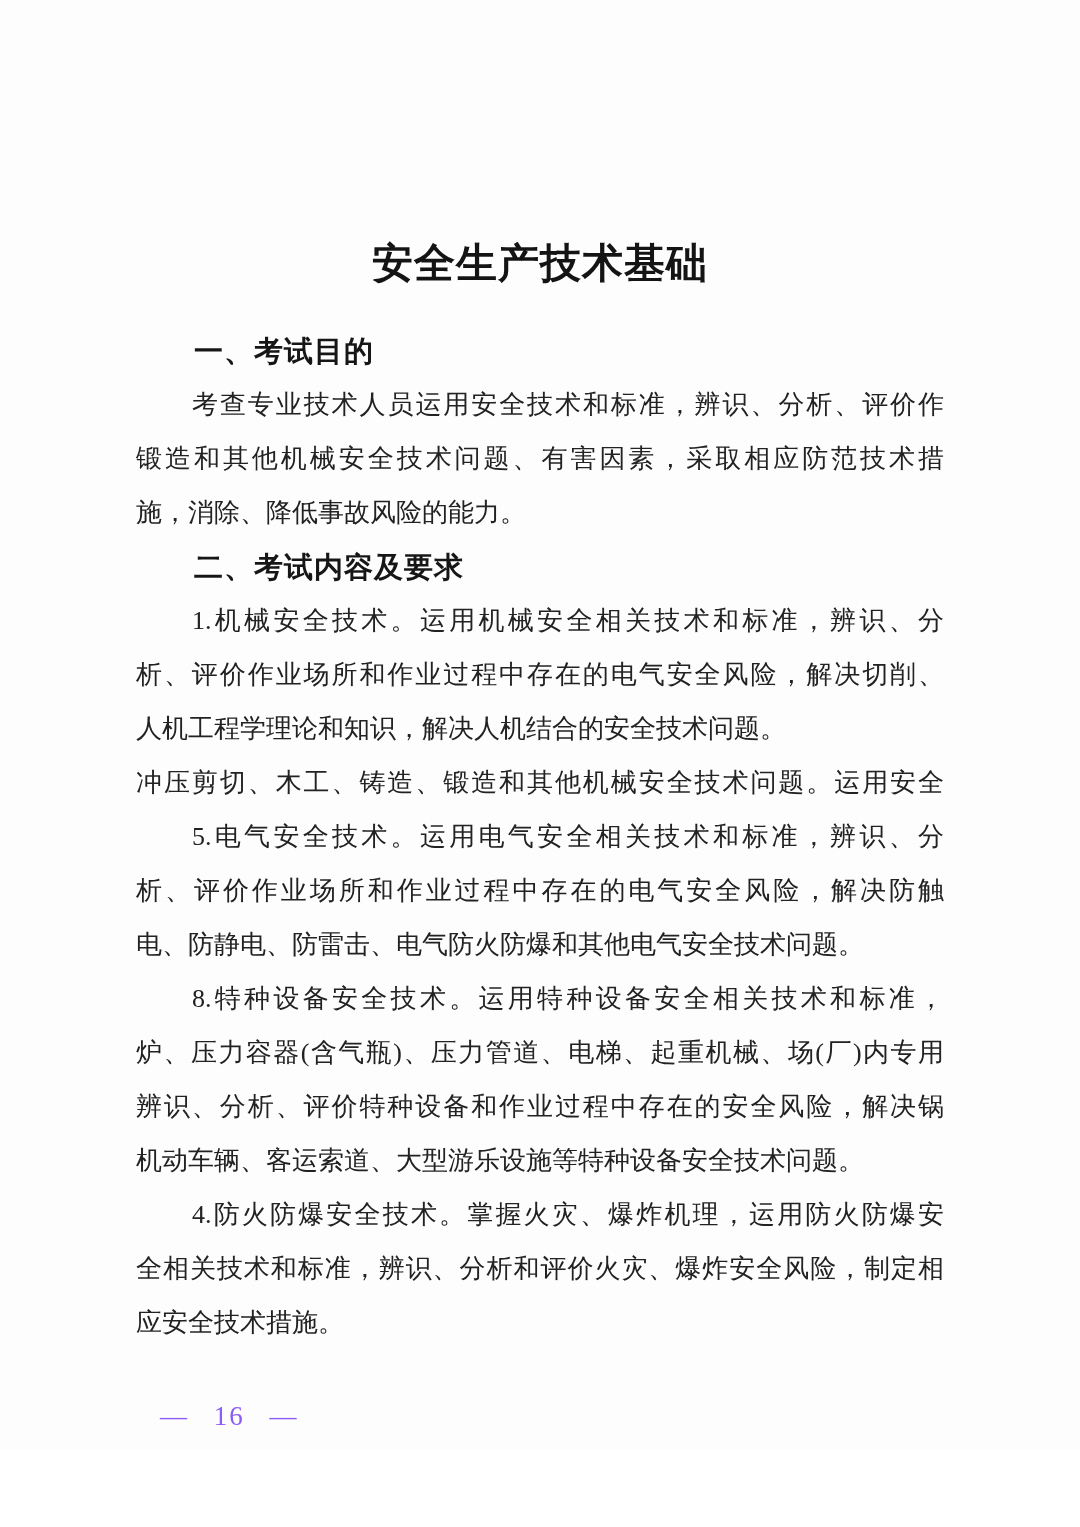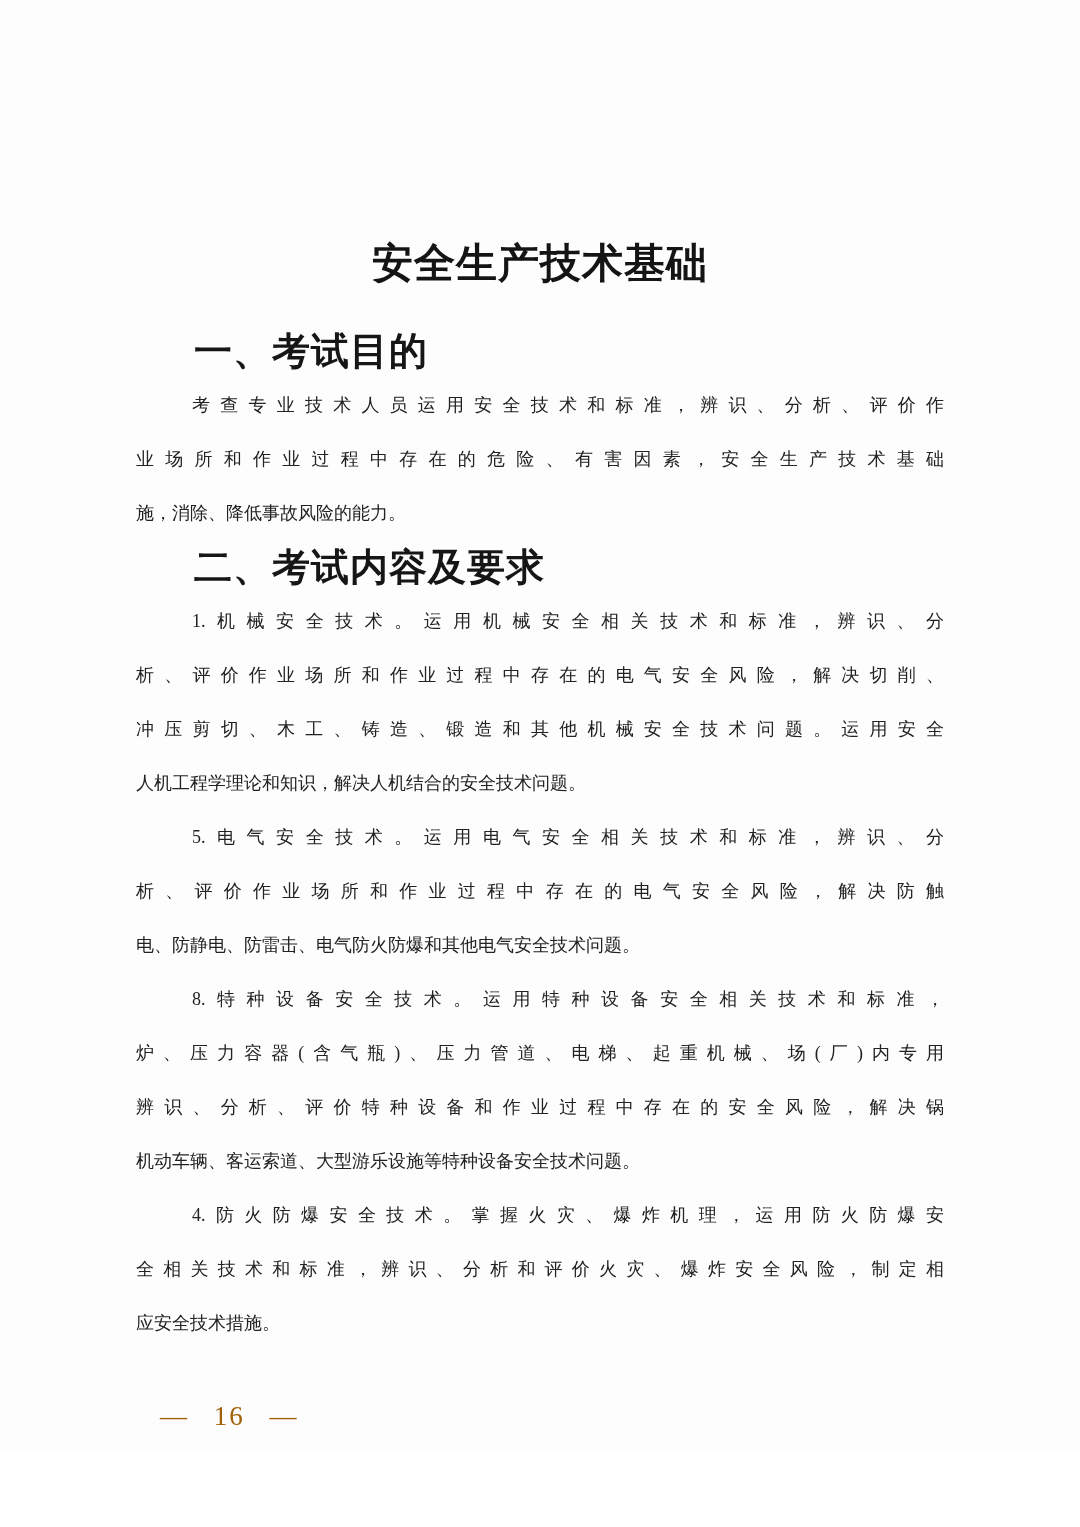--- a/index.html
+++ b/index.html
@@ -23,62 +23,62 @@
     color: #141414;
     letter-spacing: 1px;
   }
   .content {
     margin-top: 39px;
     padding: 0 136px;
   }
   .h-line {
     font-family: "Liberation Sans", "DejaVu Sans", sans-serif;
     font-weight: 700;
-    font-size: 38px;
+    font-size: 29px;
     line-height: 54px;
     padding-left: 58px;
     color: #161616;
     letter-spacing: 1px;
   }
   .line {
-    font-size: 18px;
+    font-size: 26px;
     line-height: 54px;
     color: #222222;
     text-align: left;
   }
   .line.indent { padding-left: 56px; }
   .line.fill {
     text-align: justify;
     text-align-last: justify;
     text-justify: inter-character;
   }
   .pagenum {
     margin-left: 24px;
     font-size: 27px;
     line-height: 54px;
-    color: #a16207;
+    color: #8b5cf6;
     word-spacing: 16px;
     letter-spacing: 2px;
   }
 </style>
 </head>
 <body>
 
 <div class="page" style="background: rgb(253, 253, 253); color: rgb(30, 30, 30);">
   <h1 class="title">安全生产技术基础</h1>
   <div class="content" id="doc-body">
       <div class="h-line">一、考试目的</div>
       <div class="line indent fill">考查专业技术人员运用安全技术和标准，辨识、分析、评价作</div>
-      <div class="line fill">业场所和作业过程中存在的危险、有害因素，安全生产技术基础</div>
+      <div class="line fill">锻造和其他机械安全技术问题、有害因素，采取相应防范技术措</div>
       <div class="line">施，消除、降低事故风险的能力。</div>
       <div class="h-line">二、考试内容及要求</div>
       <div class="line indent fill">1.机械安全技术。运用机械安全相关技术和标准，辨识、分</div>
       <div class="line fill">析、评价作业场所和作业过程中存在的电气安全风险，解决切削、</div>
+      <div class="line">人机工程学理论和知识，解决人机结合的安全技术问题。</div>
       <div class="line fill">冲压剪切、木工、铸造、锻造和其他机械安全技术问题。运用安全</div>
-      <div class="line">人机工程学理论和知识，解决人机结合的安全技术问题。</div>
       <div class="line indent fill">5.电气安全技术。运用电气安全相关技术和标准，辨识、分</div>
       <div class="line fill">析、评价作业场所和作业过程中存在的电气安全风险，解决防触</div>
       <div class="line">电、防静电、防雷击、电气防火防爆和其他电气安全技术问题。</div>
       <div class="line indent fill">8.特种设备安全技术。运用特种设备安全相关技术和标准，</div>
       <div class="line fill">炉、压力容器(含气瓶)、压力管道、电梯、起重机械、场(厂)内专用</div>
       <div class="line fill">辨识、分析、评价特种设备和作业过程中存在的安全风险，解决锅</div>
       <div class="line">机动车辆、客运索道、大型游乐设施等特种设备安全技术问题。</div>
       <div class="line indent fill">4.防火防爆安全技术。掌握火灾、爆炸机理，运用防火防爆安</div>
       <div class="line fill">全相关技术和标准，辨识、分析和评价火灾、爆炸安全风险，制定相</div>
       <div class="line">应安全技术措施。</div>

